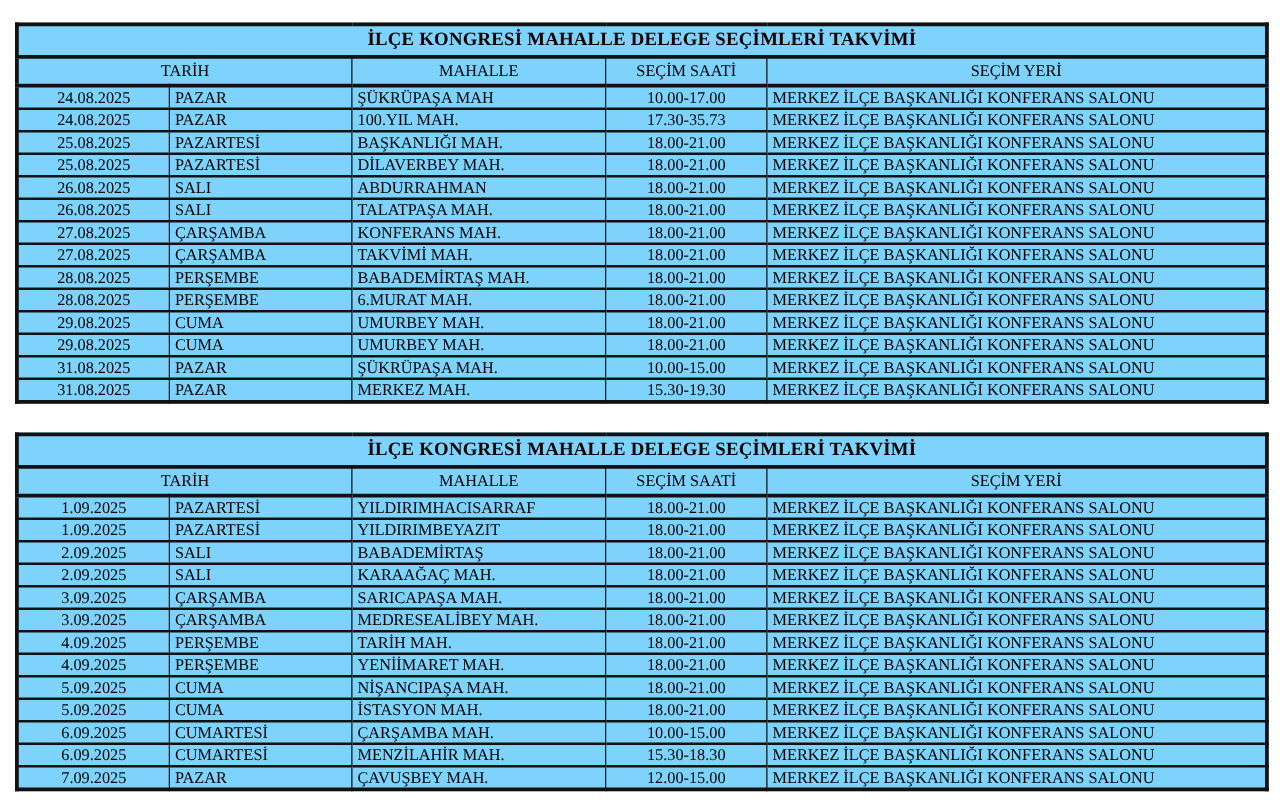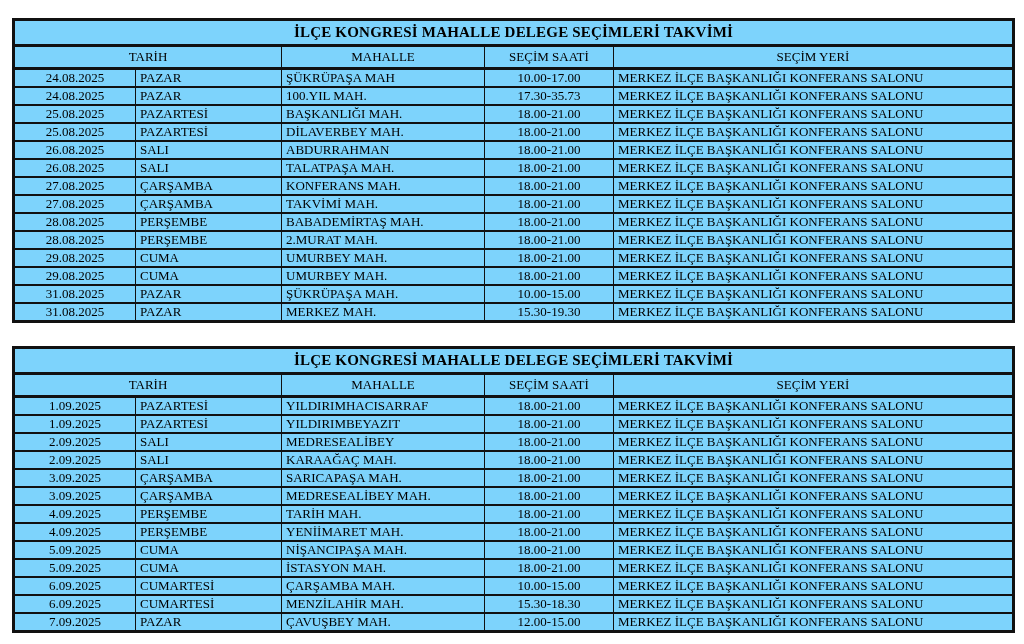--- a/index.html
+++ b/index.html
@@ -152,21 +152,21 @@
         <tr>
           <td class="center">28.08.2025</td>
           <td class="left">PERŞEMBE</td>
           <td class="left">BABADEMİRTAŞ MAH.</td>
           <td class="center">18.00-21.00</td>
           <td class="left">MERKEZ İLÇE BAŞKANLIĞI KONFERANS SALONU</td>
         </tr>
         <tr>
           <td class="center">28.08.2025</td>
           <td class="left">PERŞEMBE</td>
-          <td class="left">2.MURAT MAH.</td>
+          <td class="left">6.MURAT MAH.</td>
           <td class="center">18.00-21.00</td>
           <td class="left">MERKEZ İLÇE BAŞKANLIĞI KONFERANS SALONU</td>
         </tr>
         <tr>
           <td class="center">29.08.2025</td>
           <td class="left">CUMA</td>
           <td class="left">UMURBEY MAH.</td>
           <td class="center">18.00-21.00</td>
           <td class="left">MERKEZ İLÇE BAŞKANLIĞI KONFERANS SALONU</td>
         </tr>
@@ -224,21 +224,21 @@
         <tr>
           <td class="center">1.09.2025</td>
           <td class="left">PAZARTESİ</td>
           <td class="left">YILDIRIMBEYAZIT</td>
           <td class="center">18.00-21.00</td>
           <td class="left">MERKEZ İLÇE BAŞKANLIĞI KONFERANS SALONU</td>
         </tr>
         <tr>
           <td class="center">2.09.2025</td>
           <td class="left">SALI</td>
-          <td class="left">MEDRESEALİBEY</td>
+          <td class="left">BABADEMİRTAŞ</td>
           <td class="center">18.00-21.00</td>
           <td class="left">MERKEZ İLÇE BAŞKANLIĞI KONFERANS SALONU</td>
         </tr>
         <tr>
           <td class="center">2.09.2025</td>
           <td class="left">SALI</td>
           <td class="left">KARAAĞAÇ MAH.</td>
           <td class="center">18.00-21.00</td>
           <td class="left">MERKEZ İLÇE BAŞKANLIĞI KONFERANS SALONU</td>
         </tr>

